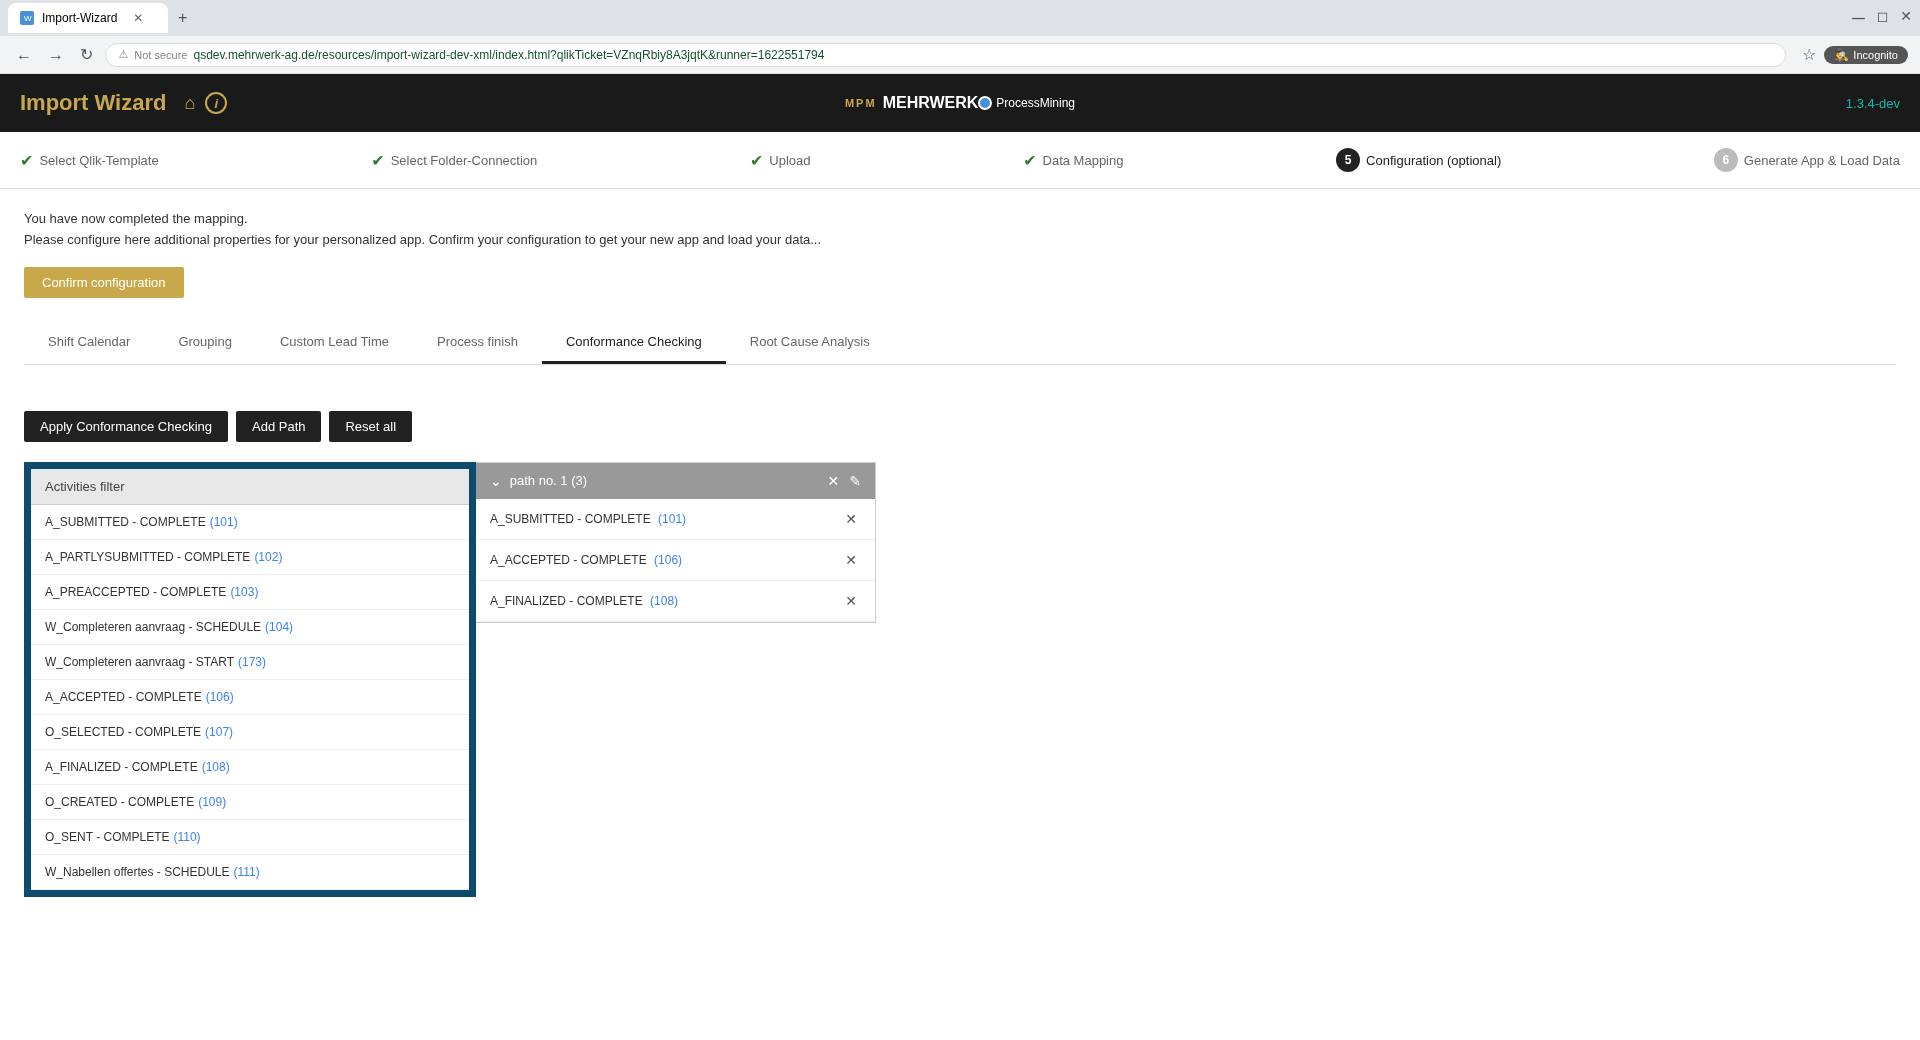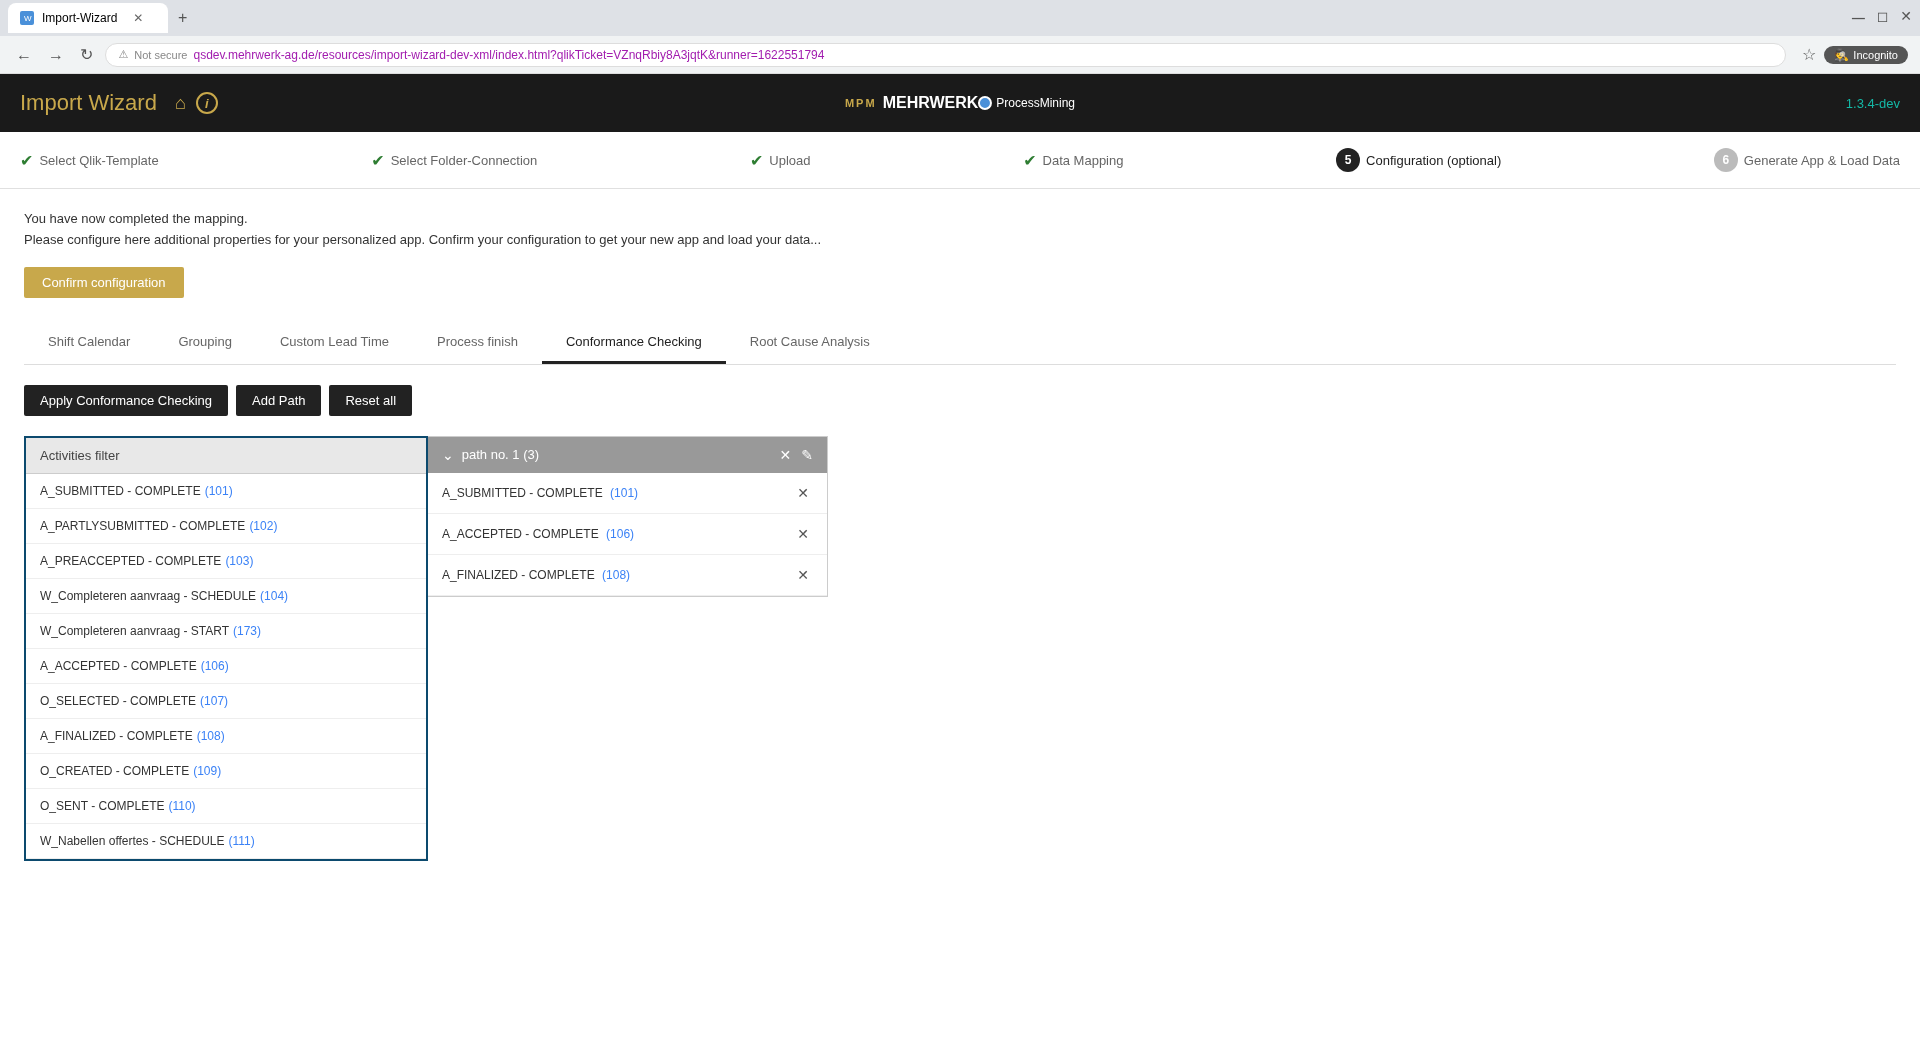--- a/index.html
+++ b/index.html
@@ -8,27 +8,27 @@
     
     .browser-chrome { background: #dee1e6; height: 36px; display: flex; align-items: center; padding: 0 8px; gap: 4px; }
     .browser-tab { background: #fff; border-radius: 8px 8px 0 0; padding: 0 12px; height: 30px; display: flex; align-items: center; gap: 8px; font-size: 12px; min-width: 160px; }
     .browser-tab-icon { width: 14px; height: 14px; background: #4a90d9; border-radius: 2px; display: flex; align-items: center; justify-content: center; }
     .browser-controls { display: flex; gap: 4px; margin-left: auto; }
 
     .browser-nav { background: #f1f3f4; height: 38px; display: flex; align-items: center; padding: 0 12px; gap: 8px; border-bottom: 1px solid #ddd; }
     .nav-btn { background: none; border: none; cursor: pointer; color: #555; font-size: 16px; padding: 4px; border-radius: 50%; }
     .address-bar { flex: 1; background: #fff; border: 1px solid #ddd; border-radius: 20px; padding: 4px 12px; font-size: 12px; color: #333; display: flex; align-items: center; gap: 6px; }
     .address-bar-lock { color: #888; font-size: 11px; }
-    .address-text { flex: 1; color: #a21caf; font-size: 12px; }
+    .address-text { flex: 1; color: #14532d; font-size: 12px; }
     .nav-right { display: flex; align-items: center; gap: 8px; margin-left: 8px; }
     .incognito-badge { background: #555; color: #fff; border-radius: 12px; padding: 2px 10px; font-size: 11px; display: flex; align-items: center; gap: 4px; }
 
     
     .app-header { background: #1a1a1a; height: 58px; display: flex; align-items: center; padding: 0 20px; }
-    .app-title { color: #c8a84b; font-size: 22px; font-weight: normal; display: flex; align-items: center; gap: 10px; }
+    .app-title { color: #c8a84b; font-size: 22px; font-weight: bold; display: flex; align-items: center; gap: 10px; }
     .home-icon { color: #c8a84b; font-size: 18px; cursor: pointer; margin-left: 8px; }
     .info-icon { color: #c8a84b; font-size: 16px; cursor: pointer; width: 22px; height: 22px; border: 2px solid #c8a84b; border-radius: 50%; display: flex; align-items: center; justify-content: center; font-style: italic; font-weight: bold; font-size: 13px; }
     .logo-center { position: absolute; left: 50%; transform: translateX(-50%); display: flex; flex-direction: row; align-items: center; }
     .logo-top { display: flex; align-items: center; gap: 6px; }
     .logo-mpm { color: #c8a84b; font-size: 11px; font-weight: bold; letter-spacing: 2px; }
     .logo-mehrwerk { color: #fff; font-size: 16px; font-weight: bold; }
     .logo-pm { color: #fff; font-size: 12px; display: flex; align-items: center; gap: 4px; }
     .logo-circle { width: 14px; height: 14px; border-radius: 50%; background: #4a90d9; border: 2px solid #fff; }
     .version-badge { color: #14b8a6; font-size: 13px; margin-left: auto; }
 
@@ -46,26 +46,26 @@
     .mapping-text { font-size: 13px; color: #333; line-height: 1.6; margin-bottom: 16px; }
     .confirm-btn { background: #c8a84b; color: #fff; border: none; padding: 8px 18px; font-size: 13px; cursor: pointer; border-radius: 2px; }
 
     
     .tabs-container { margin-top: 24px; border-bottom: 1px solid #ddd; display: flex; }
     .tab { padding: 12px 24px; font-size: 13px; color: #666; cursor: pointer; border-bottom: 3px solid transparent; white-space: nowrap; }
     .tab.active { color: #222; border-bottom: 3px solid #222; font-weight: 500; }
 
     
     .tab-content { padding: 20px 0; }
-    .action-bar { display: flex; gap: 8px; margin-bottom: 20px; }
+    .action-bar { display: flex; gap: 8px; margin-bottom: 20px; margin-top: 26px; }
     .action-btn { background: #222; color: #fff; border: none; padding: 8px 16px; font-size: 13px; cursor: pointer; border-radius: 2px; }
 
     
     .panels-wrapper { display: flex; gap: 0; align-items: flex-start; }
-    .activities-panel { width: 404px; border: 2px solid #0c4a6e; min-height: 420px; }
+    .activities-panel { width: 452px; border: 7px solid #0c4a6e; min-height: 420px; }
     .activities-header { background: #e8e8e8; padding: 10px 14px; font-size: 13px; color: #444; font-weight: 500; border-bottom: 1px solid #ccc; }
     .activity-item { padding: 10px 14px; border-bottom: 1px solid #eee; font-size: 12px; color: #333; cursor: pointer; display: flex; align-items: center; }
     .activity-number { color: #3b82f6; margin-left: 4px; }
 
     
     .path-panel { width: 400px; border: 1px solid #ccc; border-left: none; }
     .path-header { background: #999; color: #fff; padding: 10px 14px; display: flex; align-items: center; justify-content: space-between; font-size: 13px; }
     .path-header-left { display: flex; align-items: center; gap: 8px; }
     .path-header-right { display: flex; align-items: center; gap: 10px; }
     .path-item { padding: 10px 14px; border-bottom: 1px solid #eee; font-size: 12px; color: #333; display: flex; align-items: center; justify-content: space-between; }

